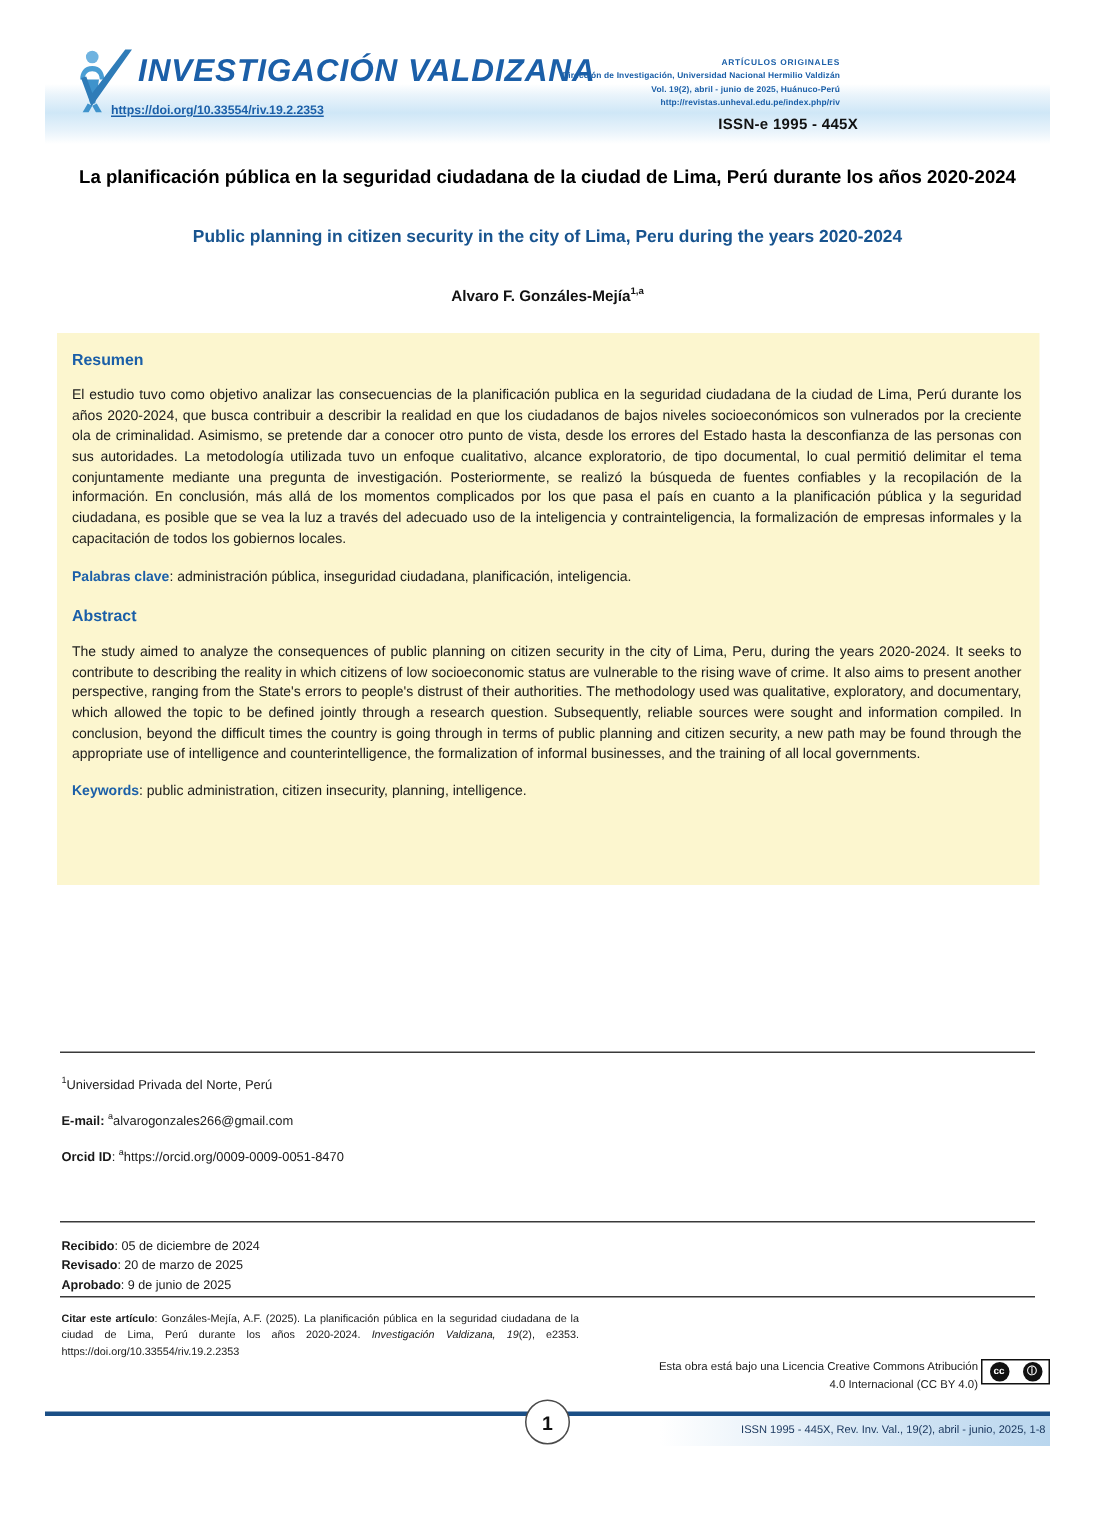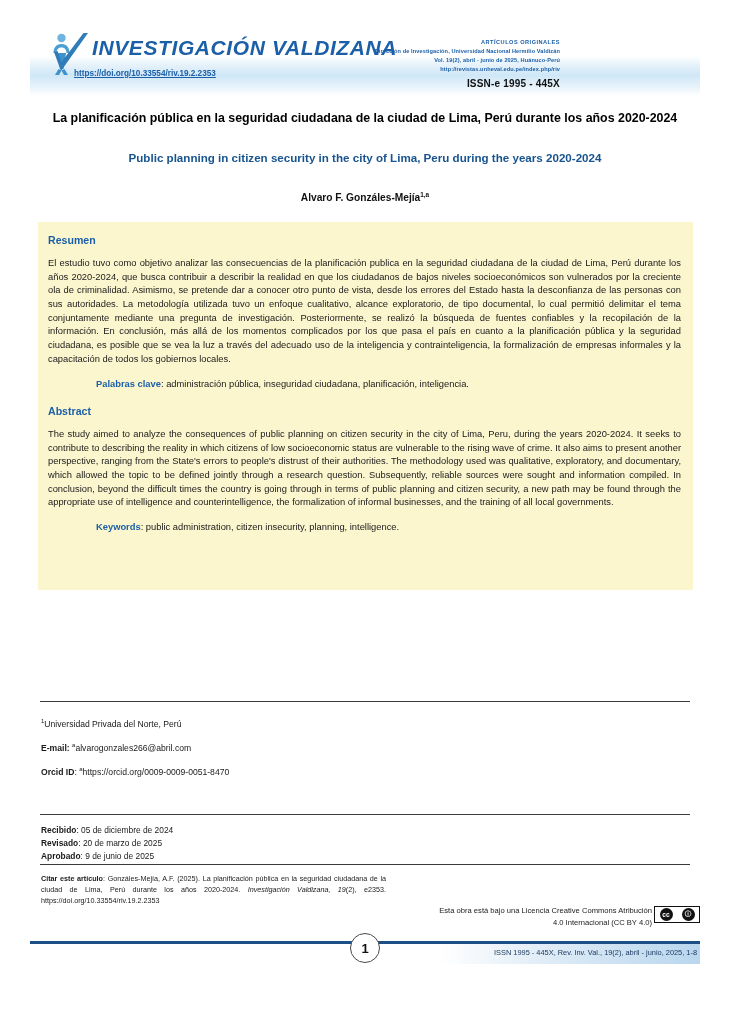--- a/index.html
+++ b/index.html
@@ -62,21 +62,21 @@
     text-align: right;
     color: #1b5fa8;
     font-size: 5.6px;
     font-weight: bold;
     line-height: 1.62;
     letter-spacing: 0.1px;
   }
   .head-right .caps { letter-spacing: 0.5px; }
   .issn-e {
     position: absolute;
-    right: 32px; top: 78px;
+    right: 20px; top: 78px;
     font-size: 10px;
     font-weight: bold;
     color: #111111;
     letter-spacing: 0.2px;
   }
 
   
   .title-es {
     position: absolute;
     left: 45px; top: 110px;
@@ -127,21 +127,20 @@
     font-size: 9.35px;
     line-height: 1.465;
     color: #1a1a1a;
     text-align: justify;
   }
   .kw-line {
     margin-top: 11px;
     font-size: 9.35px;
     line-height: 1.45;
     color: #1a1a1a;
-    margin-left: 48px;
   }
   .kw-label {
     font-weight: bold;
     color: #1b5fa8;
   }
   .gap-block { height: 14px; }
 
   
   .rule {
     position: absolute;
@@ -309,21 +308,21 @@
   </div>
 
   <div class="rule rule-foot1"></div>
 
   <div class="foot-block foot-aff">
     <sup>1</sup><span>Universidad Privada del Norte, Perú</span>
   </div>
 
   <div class="foot-block foot-email">
     <b>E-mail:</b>
-    <sup>a</sup><span>alvarogonzales266@abril.com</span>
+    <sup>a</sup><span>alvarogonzales266@gmail.com</span>
   </div>
 
   <div class="foot-block foot-orcid">
     <b>Orcid ID</b>:
     <sup>a</sup><span>https://orcid.org/0009-0009-0051-8470</span>
   </div>
 
   <div class="rule rule-foot2"></div>
 
   <div class="dates">

